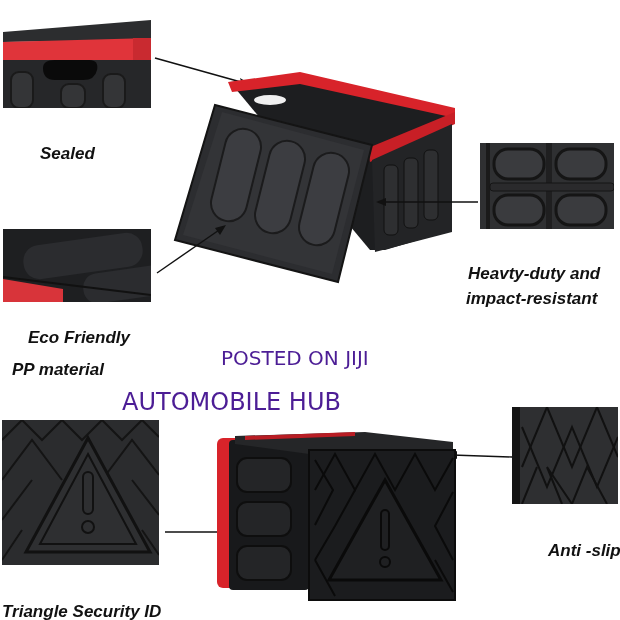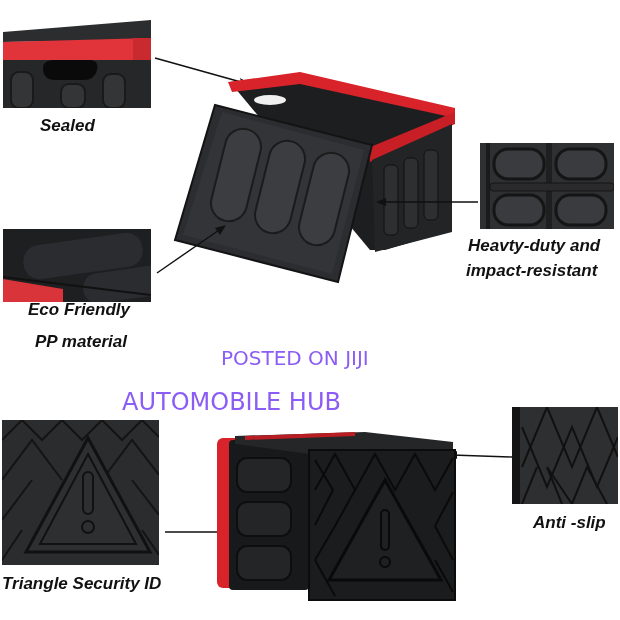--- a/index.html
+++ b/index.html
@@ -1,19 +1,19 @@
 <!DOCTYPE html>
 <html><head>
 <meta charset="utf-8">
 <style>
   html, body { margin: 0; padding: 0; background: #ffffff; }
   body { width: 620px; height: 620px; position: relative; overflow: hidden; font-family: "Liberation Sans", sans-serif; }
   .abs { position: absolute; }
-  .label { position: absolute; font-family: "Liberation Sans", sans-serif; font-style: italic; font-weight: bold; color: #111; font-size: 17px; line-height: 23px; white-space: nowrap; }
-  .watermark { position: absolute; color: #8b5cf6; font-family: "DejaVu Sans", sans-serif; white-space: nowrap; font-weight: normal; }
+  .label { position: absolute; font-family: "Liberation Sans", sans-serif; font-style: italic; font-weight: bold; color: #111; font-size: 17px; line-height: 23px; white-space: nowrap; margin-top: 28px; }
+  .watermark { position: absolute; color: #4c1d95; font-family: "DejaVu Sans", sans-serif; white-space: nowrap; font-weight: normal; }
   .inset { position: absolute; overflow: hidden; background: #2a2b2d; }
 </style>
 </head>
 <body>
 
 <div class="inset" style="left:3px;top:20px;width:148px;height:88px;background:#fff;">
   <svg width="148" height="88" viewBox="0 0 148 88">
     <polygon points="0,12 148,0 148,20 0,22" fill="#2c2d2f"></polygon>
     <polygon points="0,22 148,18 148,44 130,44 0,40" fill="#e0343a"></polygon>
     <rect x="130" y="18" width="18" height="26" fill="#c92a30"></rect>
@@ -82,21 +82,21 @@
 
 <div class="inset" style="left:3px;top:229px;width:148px;height:73px;background:#1e1f21;">
   <svg width="148" height="73" viewBox="0 0 148 73">
     <rect x="20" y="10" width="120" height="34" rx="16" fill="#2b2c2f" transform="rotate(-8 80 27)"></rect>
     <rect x="80" y="40" width="90" height="30" rx="14" fill="#2b2c2f" transform="rotate(-8 125 55)"></rect>
     <polygon points="0,50 60,60 60,73 0,73" fill="#d8343a"></polygon>
     <line x1="0" y1="48" x2="148" y2="66" stroke="#111" stroke-width="2"></line>
   </svg>
 </div>
 <div class="label" style="left:28px;top:298px;">Eco Friendly</div>
-<div class="label" style="left:35px;top:330px;">PP material</div>
+<div class="label" style="left:12px;top:330px;">PP material</div>
 
 <div class="watermark" style="left:221px;top:346px;font-size:20px;">POSTED ON JIJI</div>
 <div class="watermark" style="left:122px;top:388px;font-size:24px;">AUTOMOBILE HUB</div>
 
 <div class="inset" style="left:2px;top:420px;width:157px;height:145px;background:#2b2c2e;">
   <svg width="157" height="145" viewBox="0 0 157 145">
     <g stroke="#141414" stroke-width="2" fill="none">
       <path d="M0,20 L20,0 L40,20 L60,0 L80,20 L100,0 L120,20 L140,0 L157,17"></path>
       <path d="M0,60 L30,20 L60,60 M100,60 L130,20 L157,55"></path>
       <path d="M0,100 L30,60 M157,95 L130,60"></path>
@@ -113,21 +113,21 @@
 <div class="inset" style="left:512px;top:407px;width:106px;height:97px;background:#2e2f31;">
   <svg width="106" height="97" viewBox="0 0 106 97">
     <rect x="0" y="0" width="8" height="97" fill="#141414"></rect>
     <g stroke="#111" stroke-width="2" fill="none">
       <path d="M10,60 L35,0 L60,60 L85,0 L106,50"></path>
       <path d="M10,20 L35,80 L60,20 L85,80 L106,30"></path>
       <path d="M10,97 L25,60 M50,97 L35,60 L60,97 M60,97 L75,60 L95,97"></path>
     </g>
   </svg>
 </div>
-<div class="label" style="left:533px;top:511px;">Anti -slip</div>
+<div class="label" style="left:548px;top:511px;">Anti -slip</div>
 
 <svg class="abs" style="left:215px;top:430px;" width="245" height="172" viewBox="0 0 245 172">
 
   <rect x="2" y="8" width="26" height="150" rx="6" fill="#d8232a"></rect>
 
   <rect x="14" y="10" width="80" height="150" rx="4" fill="#18191b"></rect>
   <rect x="22" y="28" width="54" height="34" rx="10" fill="#242527" stroke="#0e0e0e" stroke-width="2"></rect>
   <rect x="22" y="72" width="54" height="34" rx="10" fill="#242527" stroke="#0e0e0e" stroke-width="2"></rect>
   <rect x="22" y="116" width="54" height="34" rx="10" fill="#242527" stroke="#0e0e0e" stroke-width="2"></rect>
 

